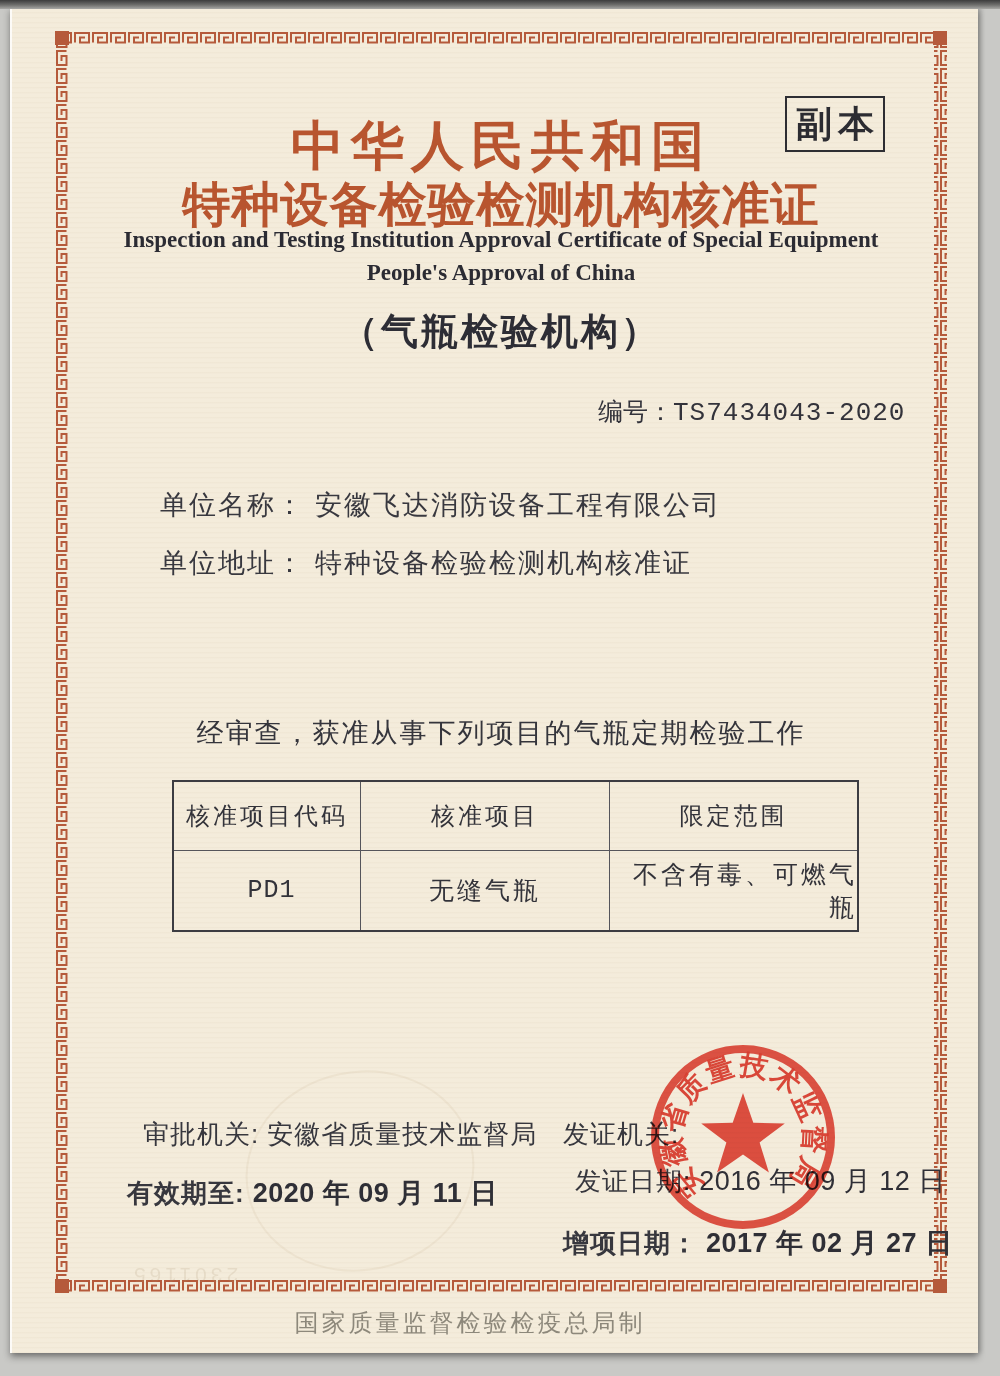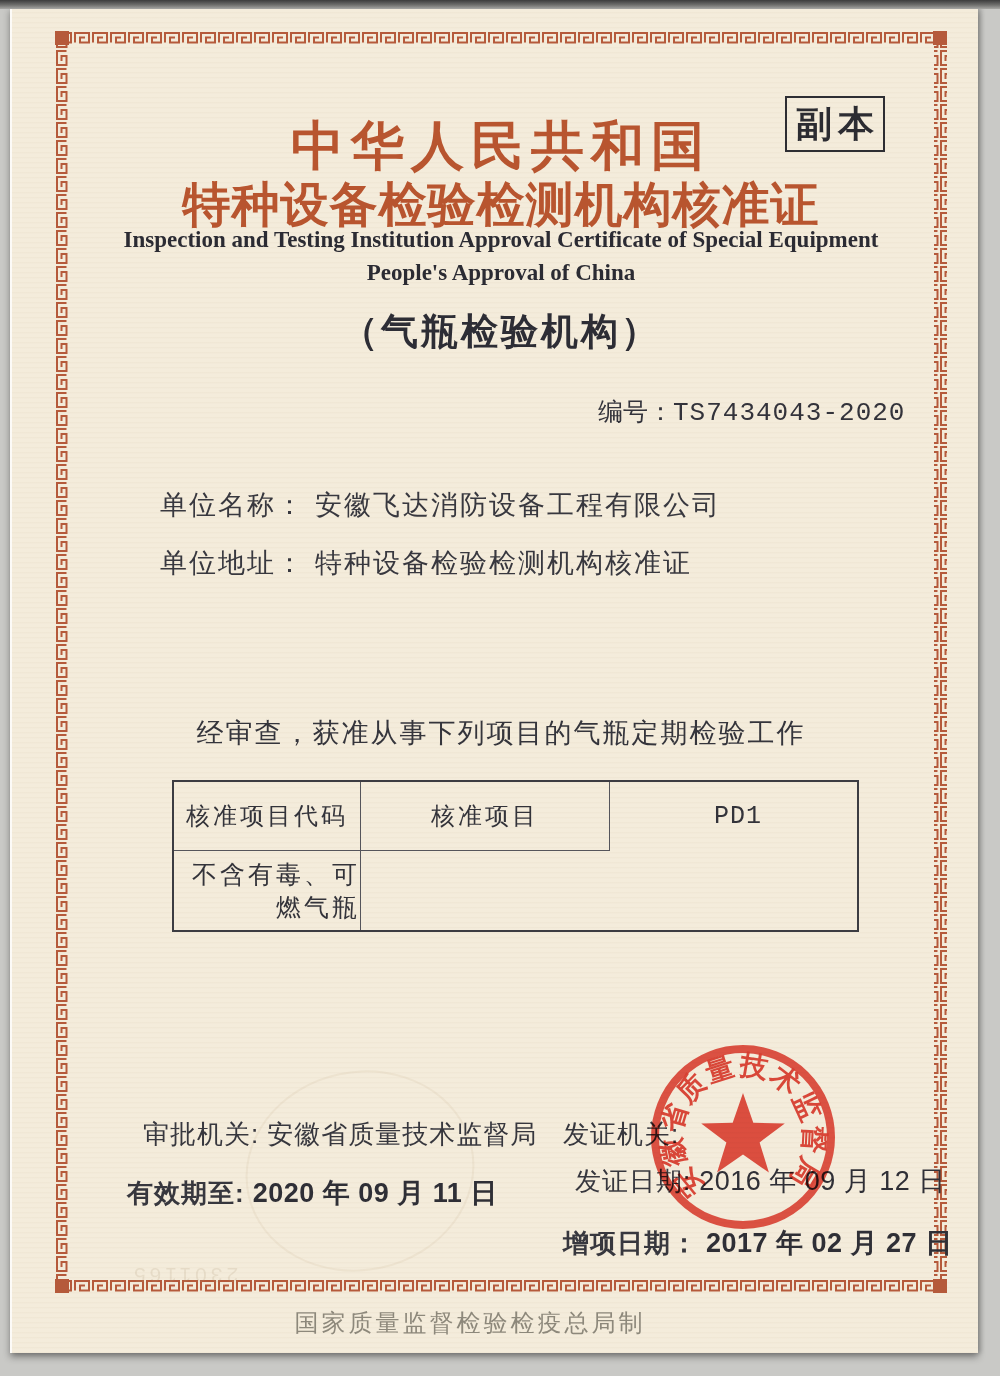--- a/index.html
+++ b/index.html
@@ -169,21 +169,23 @@
     </div>
     <div class="field field-addr">
       <span>单位地址：</span><span class="val">特种设备检验检测机构核准证</span>
     </div>
 
     <div class="note">经审查，获准从事下列项目的气瓶定期检验工作</div>
 
     <div class="apv-table">
       <div class="cell">核准项目代码</div>
       <div class="cell">核准项目</div>
+      <div class="cell">限定范围</div>
       <div class="cell r2 code">PD1</div>
+      <div class="cell r2">无缝气瓶</div>
       <div class="cell r2">不含有毒、可燃气瓶</div>
     </div>
 
     <div class="ghost-seal"></div>
 
     <div class="b-field f-approve">
       <span>审批机关:</span><span class="val">安徽省质量技术监督局</span>
     </div>
     <div class="b-field f-valid">
       <span>有效期至:</span><span class="val dateval">2020 年 09 月 11 日</span>

